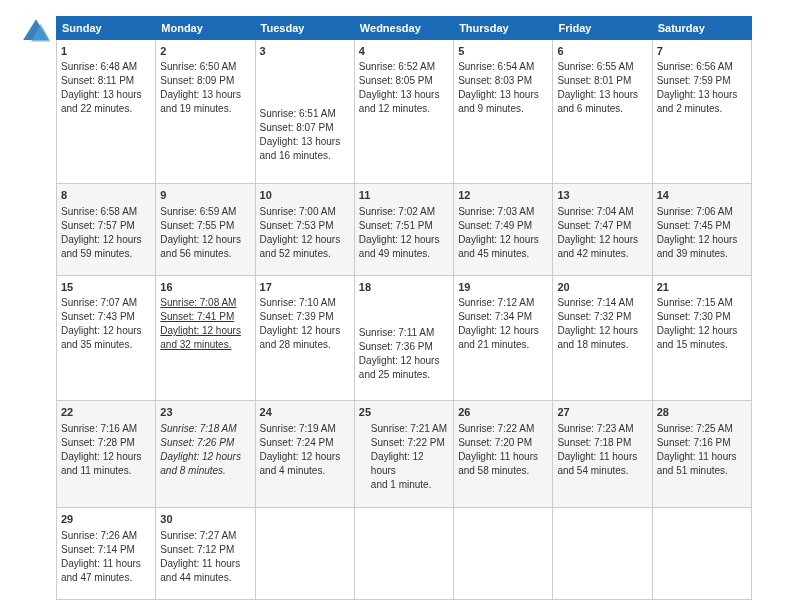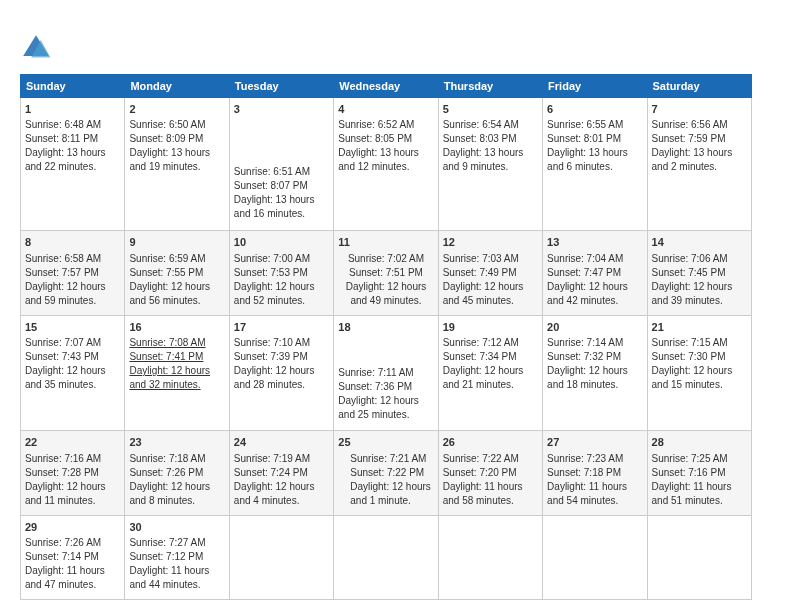--- a/index.html
+++ b/index.html
@@ -6,23 +6,22 @@
     body {
       width: 792px;
       height: 612px;
       font-family: Arial, sans-serif;
       background: #fff;
       overflow: hidden;
     }
     .page {
       width: 772px;
       height: 612px;
-      padding: 32px 20px 12px 20px;
+      padding: 16px 20px 12px 20px;
       display: flex;
-      flex-direction: column;
     }
     .header {
       display: flex;
       align-items: flex-start;
       justify-content: space-between;
       margin-bottom: 10px;
     }
     .logo {
       display: flex;
       align-items: center;
@@ -206,21 +205,21 @@
           </td>
           <td>
             <span class="day-num">10</span>
             <div class="day-info" style="white-space: pre-line;">Sunrise: 7:00 AM
 Sunset: 7:53 PM
 Daylight: 12 hours
 and 52 minutes.</div>
           </td>
           <td>
             <span class="day-num">11</span>
-            <div class="day-info" style="white-space: pre-line; text-align: center;">Sunrise: 7:02 AM
+            <div class="day-info" style="white-space: pre-line;">Sunrise: 7:02 AM
 Sunset: 7:51 PM
 Daylight: 12 hours
 and 49 minutes.</div>
           </td>
           <td>
             <span class="day-num">12</span>
             <div class="day-info" style="white-space: pre-line;">Sunrise: 7:03 AM
 Sunset: 7:49 PM
 Daylight: 12 hours
 and 45 minutes.</div>
@@ -294,21 +293,21 @@
         <tr class="row-shaded">
           <td>
             <span class="day-num">22</span>
             <div class="day-info" style="white-space: pre-line;">Sunrise: 7:16 AM
 Sunset: 7:28 PM
 Daylight: 12 hours
 and 11 minutes.</div>
           </td>
           <td>
             <span class="day-num">23</span>
-            <div class="day-info" style="white-space: pre-line;">Sunrise: 7:18 AM
+            <div class="day-info" style="white-space: pre-line; font-style: italic;">Sunrise: 7:18 AM
 Sunset: 7:26 PM
 Daylight: 12 hours
 and 8 minutes.</div>
           </td>
           <td>
             <span class="day-num">24</span>
             <div class="day-info" style="white-space: pre-line;">Sunrise: 7:19 AM
 Sunset: 7:24 PM
 Daylight: 12 hours
 and 4 minutes.</div>

